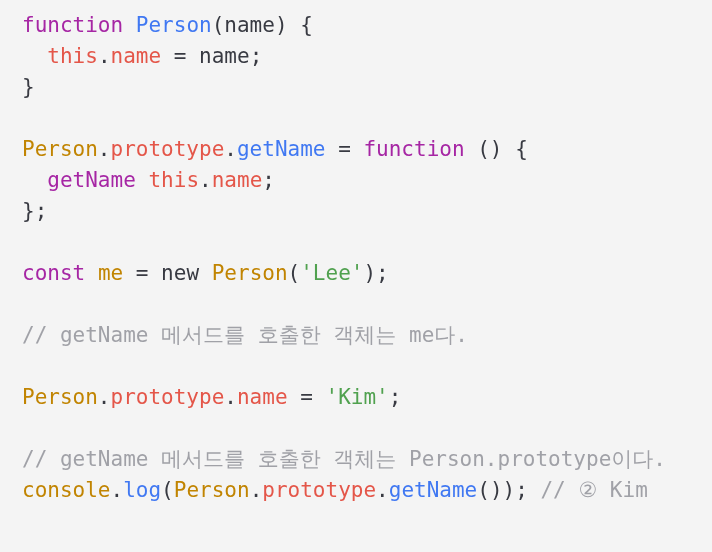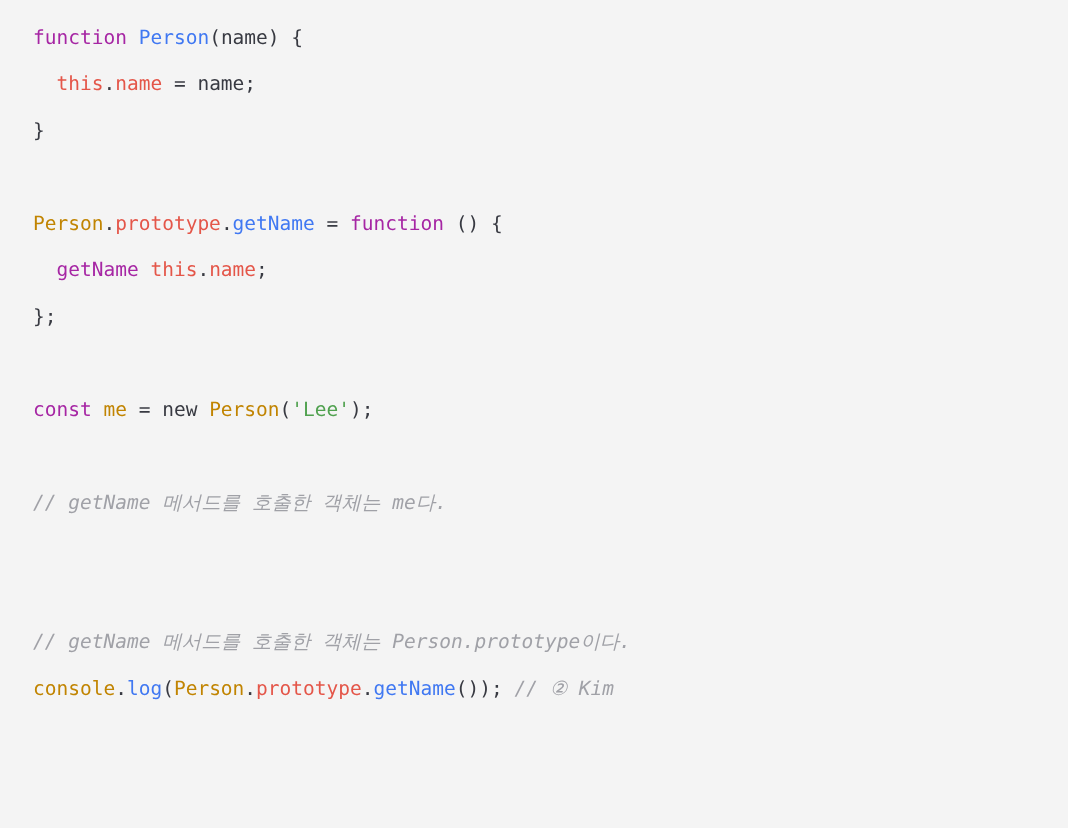--- a/index.html
+++ b/index.html
@@ -16,55 +16,55 @@
   .code-block {
     box-sizing: border-box;
     width: 712px;
     height: 552px;
     background: #f4f4f4;
     padding: 10px 0 0 22px;
   }
   .code-line {
     height: 31px;
     line-height: 31px;
-    font-size: 13px;
+    font-size: 21px;
     white-space: pre;
     letter-spacing: 0px;
     color: #383a42;
   }
   .code-line.blank {
     height: 31px;
   }
   
   .tok-plain    { color: #383a42; }
   .tok-keyword  { color: #a626a4; }
   .tok-function { color: #4078f2; }
   .tok-class    { color: #c18401; }
   .tok-property { color: #e45649; margin-top: 16px; }
   .tok-string   { color: #50a14f; margin-top: 14px; }
   .tok-operator { color: #383a42; }
   .tok-punct    { color: #383a42; }
   .tok-comment  {
     color: #a0a1a7;
-    font-style: italic;
   }
 </style>
 </head>
 <body>
 
 <div class="code-block">
 
 <div class="code-line"><span class="tok-keyword">function</span><span class="tok-plain"> </span><span class="tok-function">Person</span><span class="tok-punct">(</span><span class="tok-plain">name</span><span class="tok-punct">) {</span></div>
     <div class="code-line"><span class="tok-plain">  </span><span class="tok-property">this</span><span class="tok-punct">.</span><span class="tok-property">name</span><span class="tok-operator"> = </span><span class="tok-plain">name</span><span class="tok-punct">;</span></div>
     <div class="code-line"><span class="tok-punct">}</span></div>
     <div class="code-line blank"></div>
     <div class="code-line"><span class="tok-class">Person</span><span class="tok-punct">.</span><span class="tok-property">prototype</span><span class="tok-punct">.</span><span class="tok-function">getName</span><span class="tok-operator"> = </span><span class="tok-keyword">function</span><span class="tok-punct"> () {</span></div>
     <div class="code-line"><span class="tok-plain">  </span><span class="tok-keyword">getName</span><span class="tok-plain"> </span><span class="tok-property">this</span><span class="tok-punct">.</span><span class="tok-property">name</span><span class="tok-punct">;</span></div>
     <div class="code-line"><span class="tok-punct">};</span></div>
     <div class="code-line blank"></div>
     <div class="code-line"><span class="tok-keyword">const</span><span class="tok-plain"> </span><span class="tok-class">me</span><span class="tok-operator"> = </span><span class="tok-plain">new</span><span class="tok-plain"> </span><span class="tok-class">Person</span><span class="tok-punct">(</span><span class="tok-string">'Lee'</span><span class="tok-punct">);</span></div>
     <div class="code-line blank"></div>
     <div class="code-line"><span class="tok-comment">// getName 메서드를 호출한 객체는 me다.</span></div>
     <div class="code-line blank"></div>
+    <div class="code-line"><span class="tok-class">Person</span><span class="tok-punct">.</span><span class="tok-property">prototype</span><span class="tok-punct">.</span><span class="tok-property">name</span><span class="tok-operator"> = </span><span class="tok-string">'Kim'</span><span class="tok-punct">;</span></div>
     <div class="code-line blank"></div>
     <div class="code-line"><span class="tok-comment">// getName 메서드를 호출한 객체는 Person.prototype이다.</span></div>
     <div class="code-line"><span class="tok-class">console</span><span class="tok-punct">.</span><span class="tok-function">log</span><span class="tok-punct">(</span><span class="tok-class">Person</span><span class="tok-punct">.</span><span class="tok-property">prototype</span><span class="tok-punct">.</span><span class="tok-function">getName</span><span class="tok-punct">()); </span><span class="tok-comment">// ② Kim</span></div>
   </div>
 
 </body></html>

